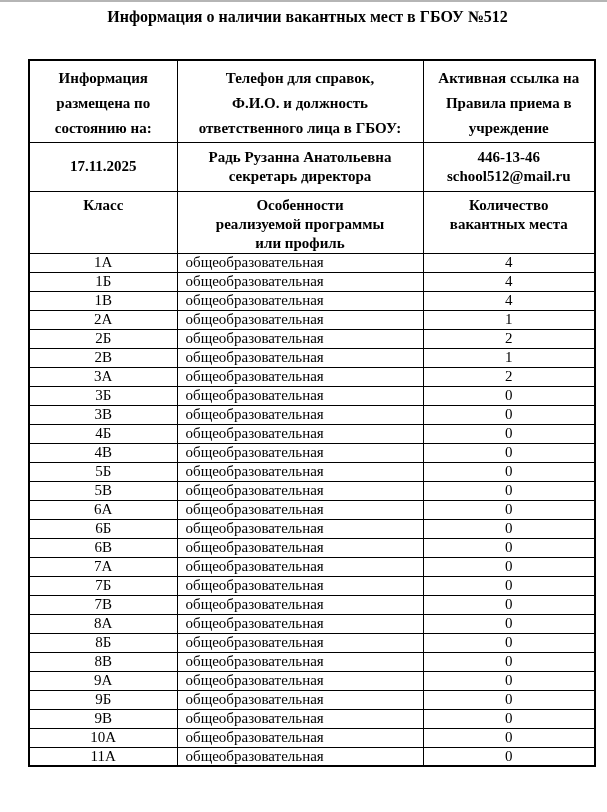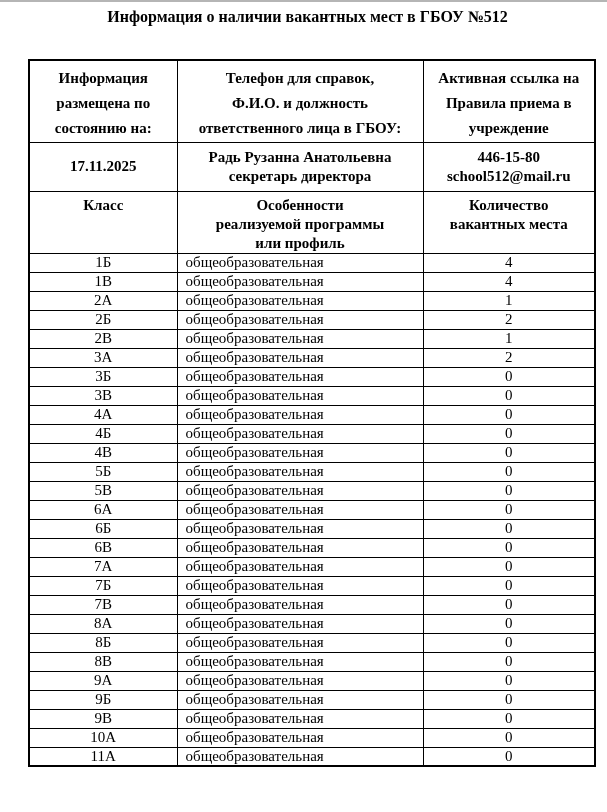--- a/index.html
+++ b/index.html
@@ -103,32 +103,37 @@
 Ф.И.О. и должность
 ответственного лица в ГБОУ:</td>
         <td>Активная ссылка на
 Правила приема в
 учреждение</td>
       </tr>
       <tr class="r-info">
         <td>17.11.2025</td>
         <td>Радь Рузанна Анатольевна
 секретарь директора</td>
-        <td>446-15-80
+        <td>446-13-46
 school512@mail.ru</td>
       </tr>
       <tr class="r-chead">
         <td>Класс</td>
         <td>Особенности
 реализуемой программы
 или профиль</td>
         <td>Количество
 вакантных места</td>
       </tr>
 
+  <tr class="r-data">
+    <td class="td-class">1А</td>
+    <td class="td-program">общеобразовательная</td>
+    <td class="td-vacancies">4</td>
+  </tr>
 
   <tr class="r-data">
     <td class="td-class">1Б</td>
     <td class="td-program">общеобразовательная</td>
     <td class="td-vacancies">4</td>
   </tr>
 
   <tr class="r-data">
     <td class="td-class">1В</td>
     <td class="td-program">общеобразовательная</td>
@@ -164,25 +169,20 @@
     <td class="td-program">общеобразовательная</td>
     <td class="td-vacancies">0</td>
   </tr>
 
   <tr class="r-data">
     <td class="td-class">3В</td>
     <td class="td-program">общеобразовательная</td>
     <td class="td-vacancies">0</td>
   </tr>
 
-  <tr class="r-data">
-    <td class="td-class">4А</td>
-    <td class="td-program">общеобразовательная</td>
-    <td class="td-vacancies">0</td>
-  </tr>
 
   <tr class="r-data">
     <td class="td-class">4Б</td>
     <td class="td-program">общеобразовательная</td>
     <td class="td-vacancies">0</td>
   </tr>
 
   <tr class="r-data">
     <td class="td-class">4В</td>
     <td class="td-program">общеобразовательная</td>

